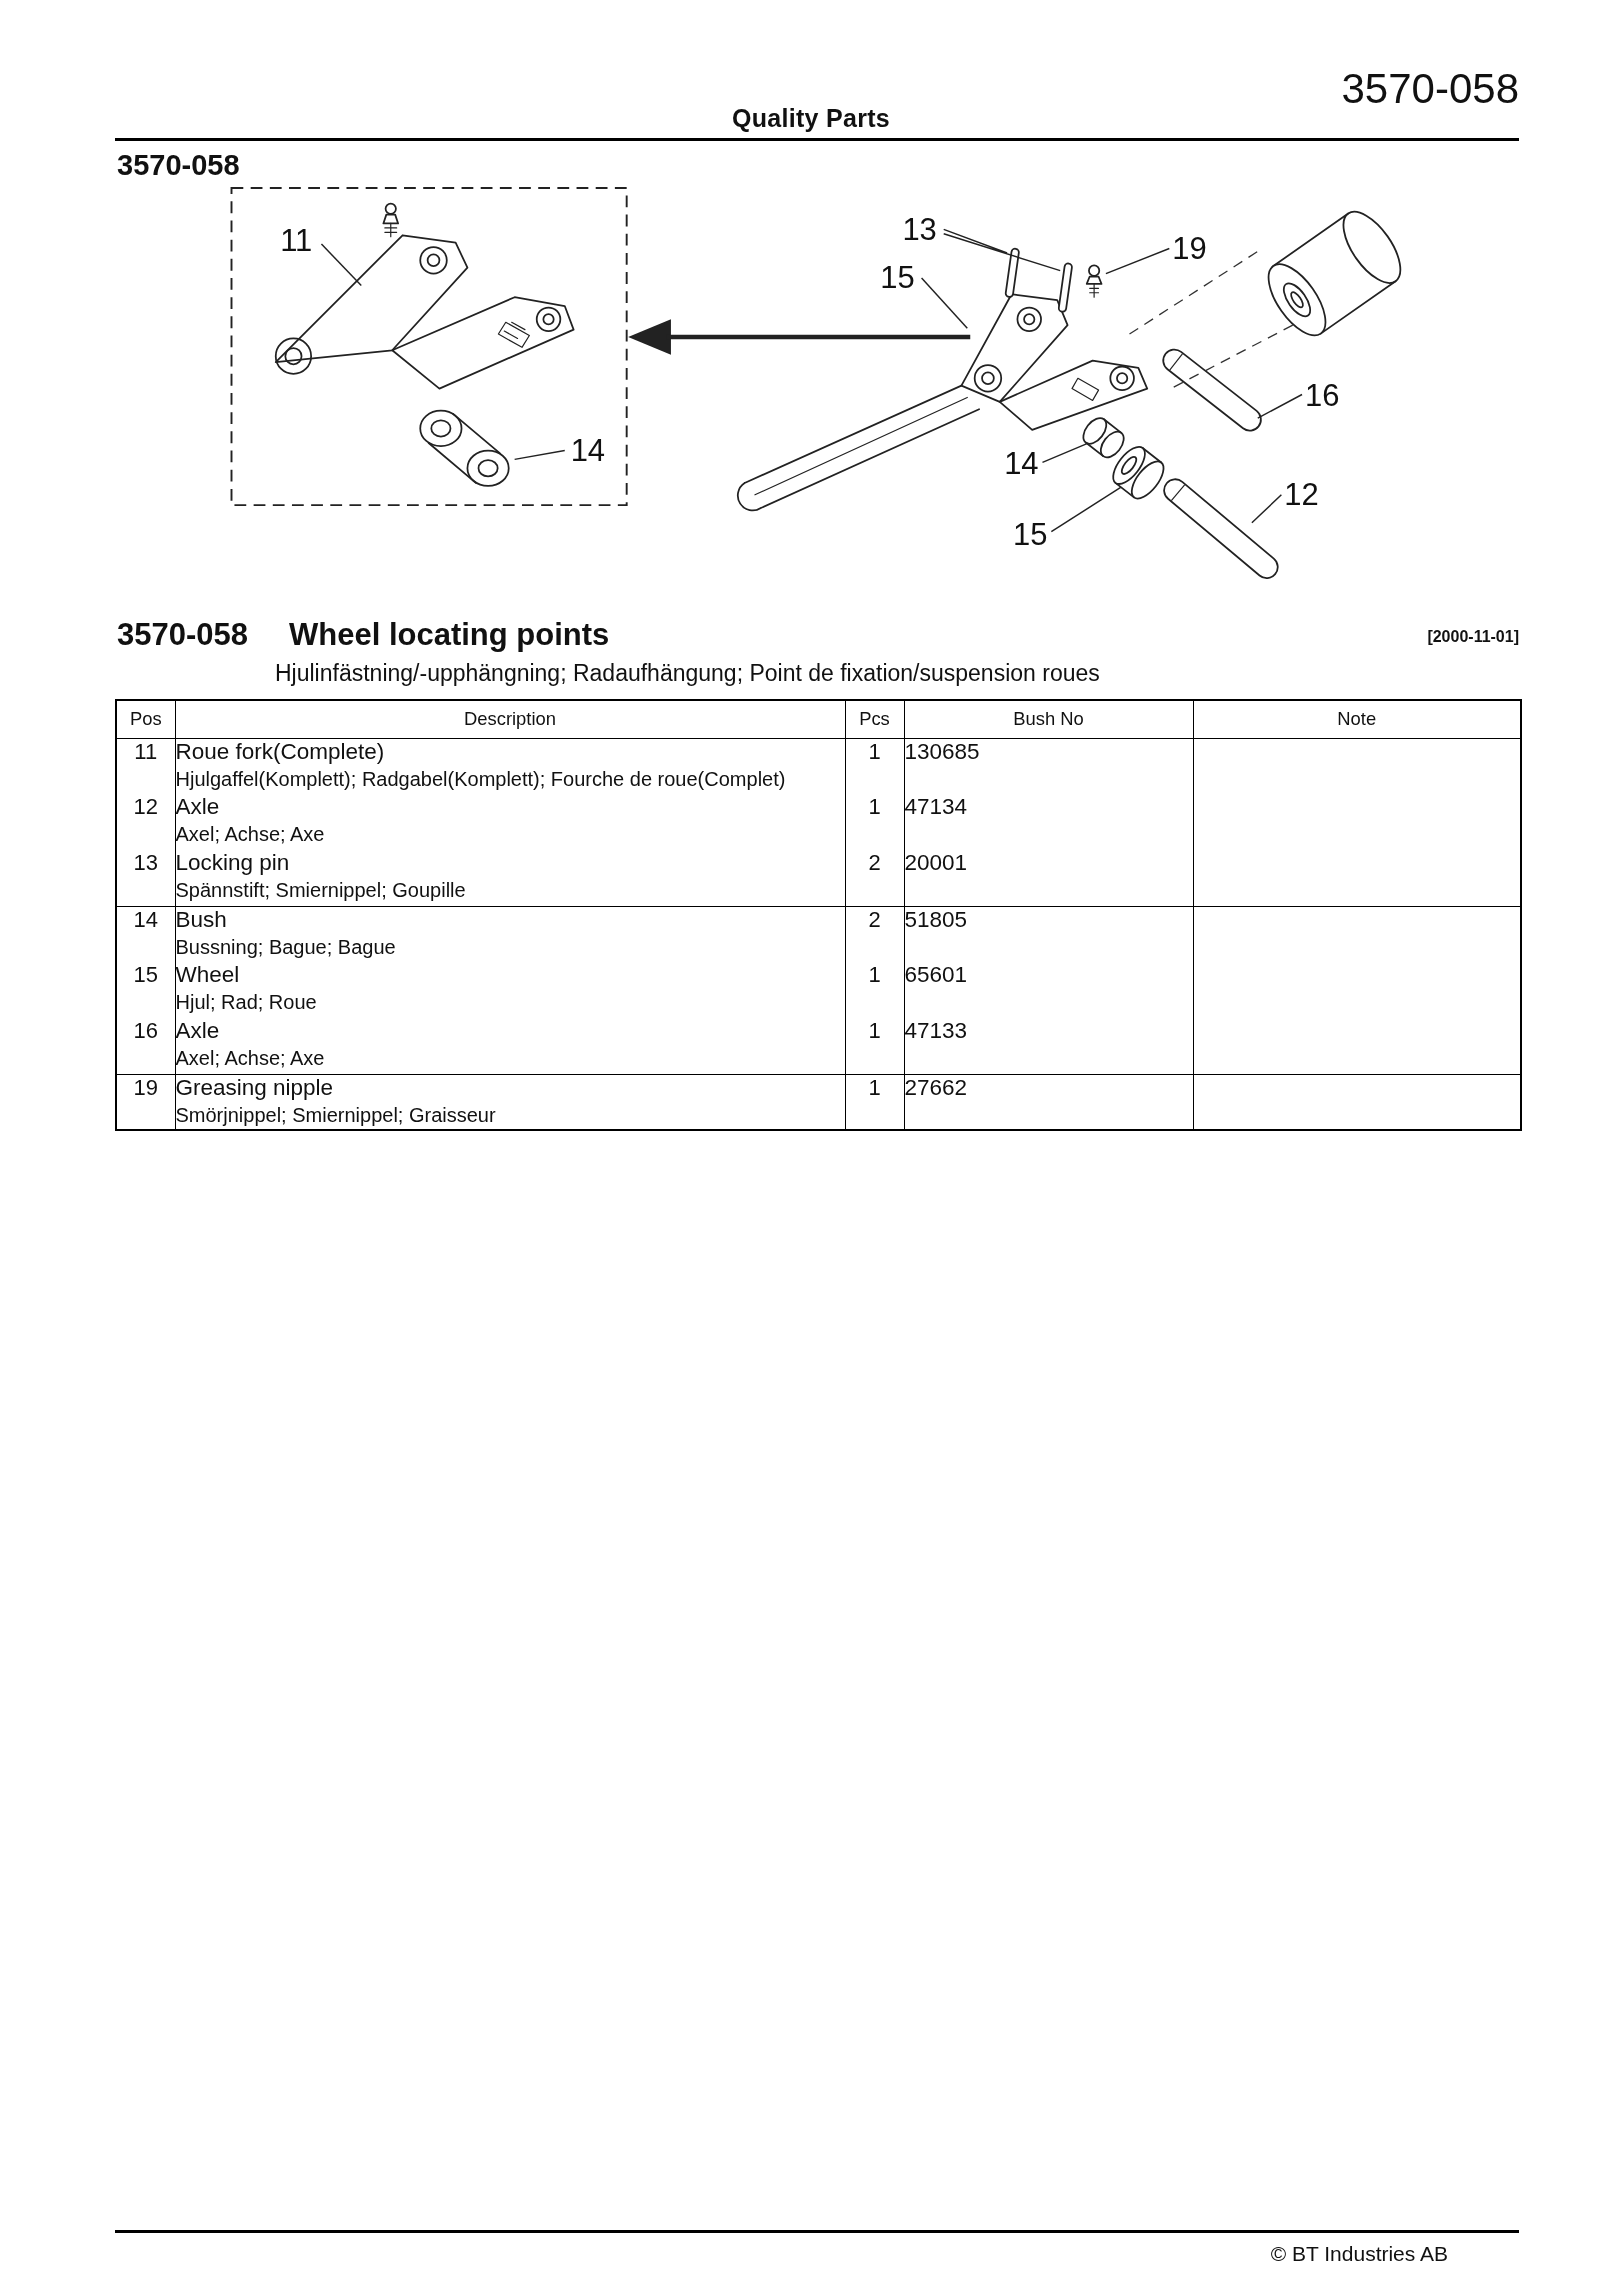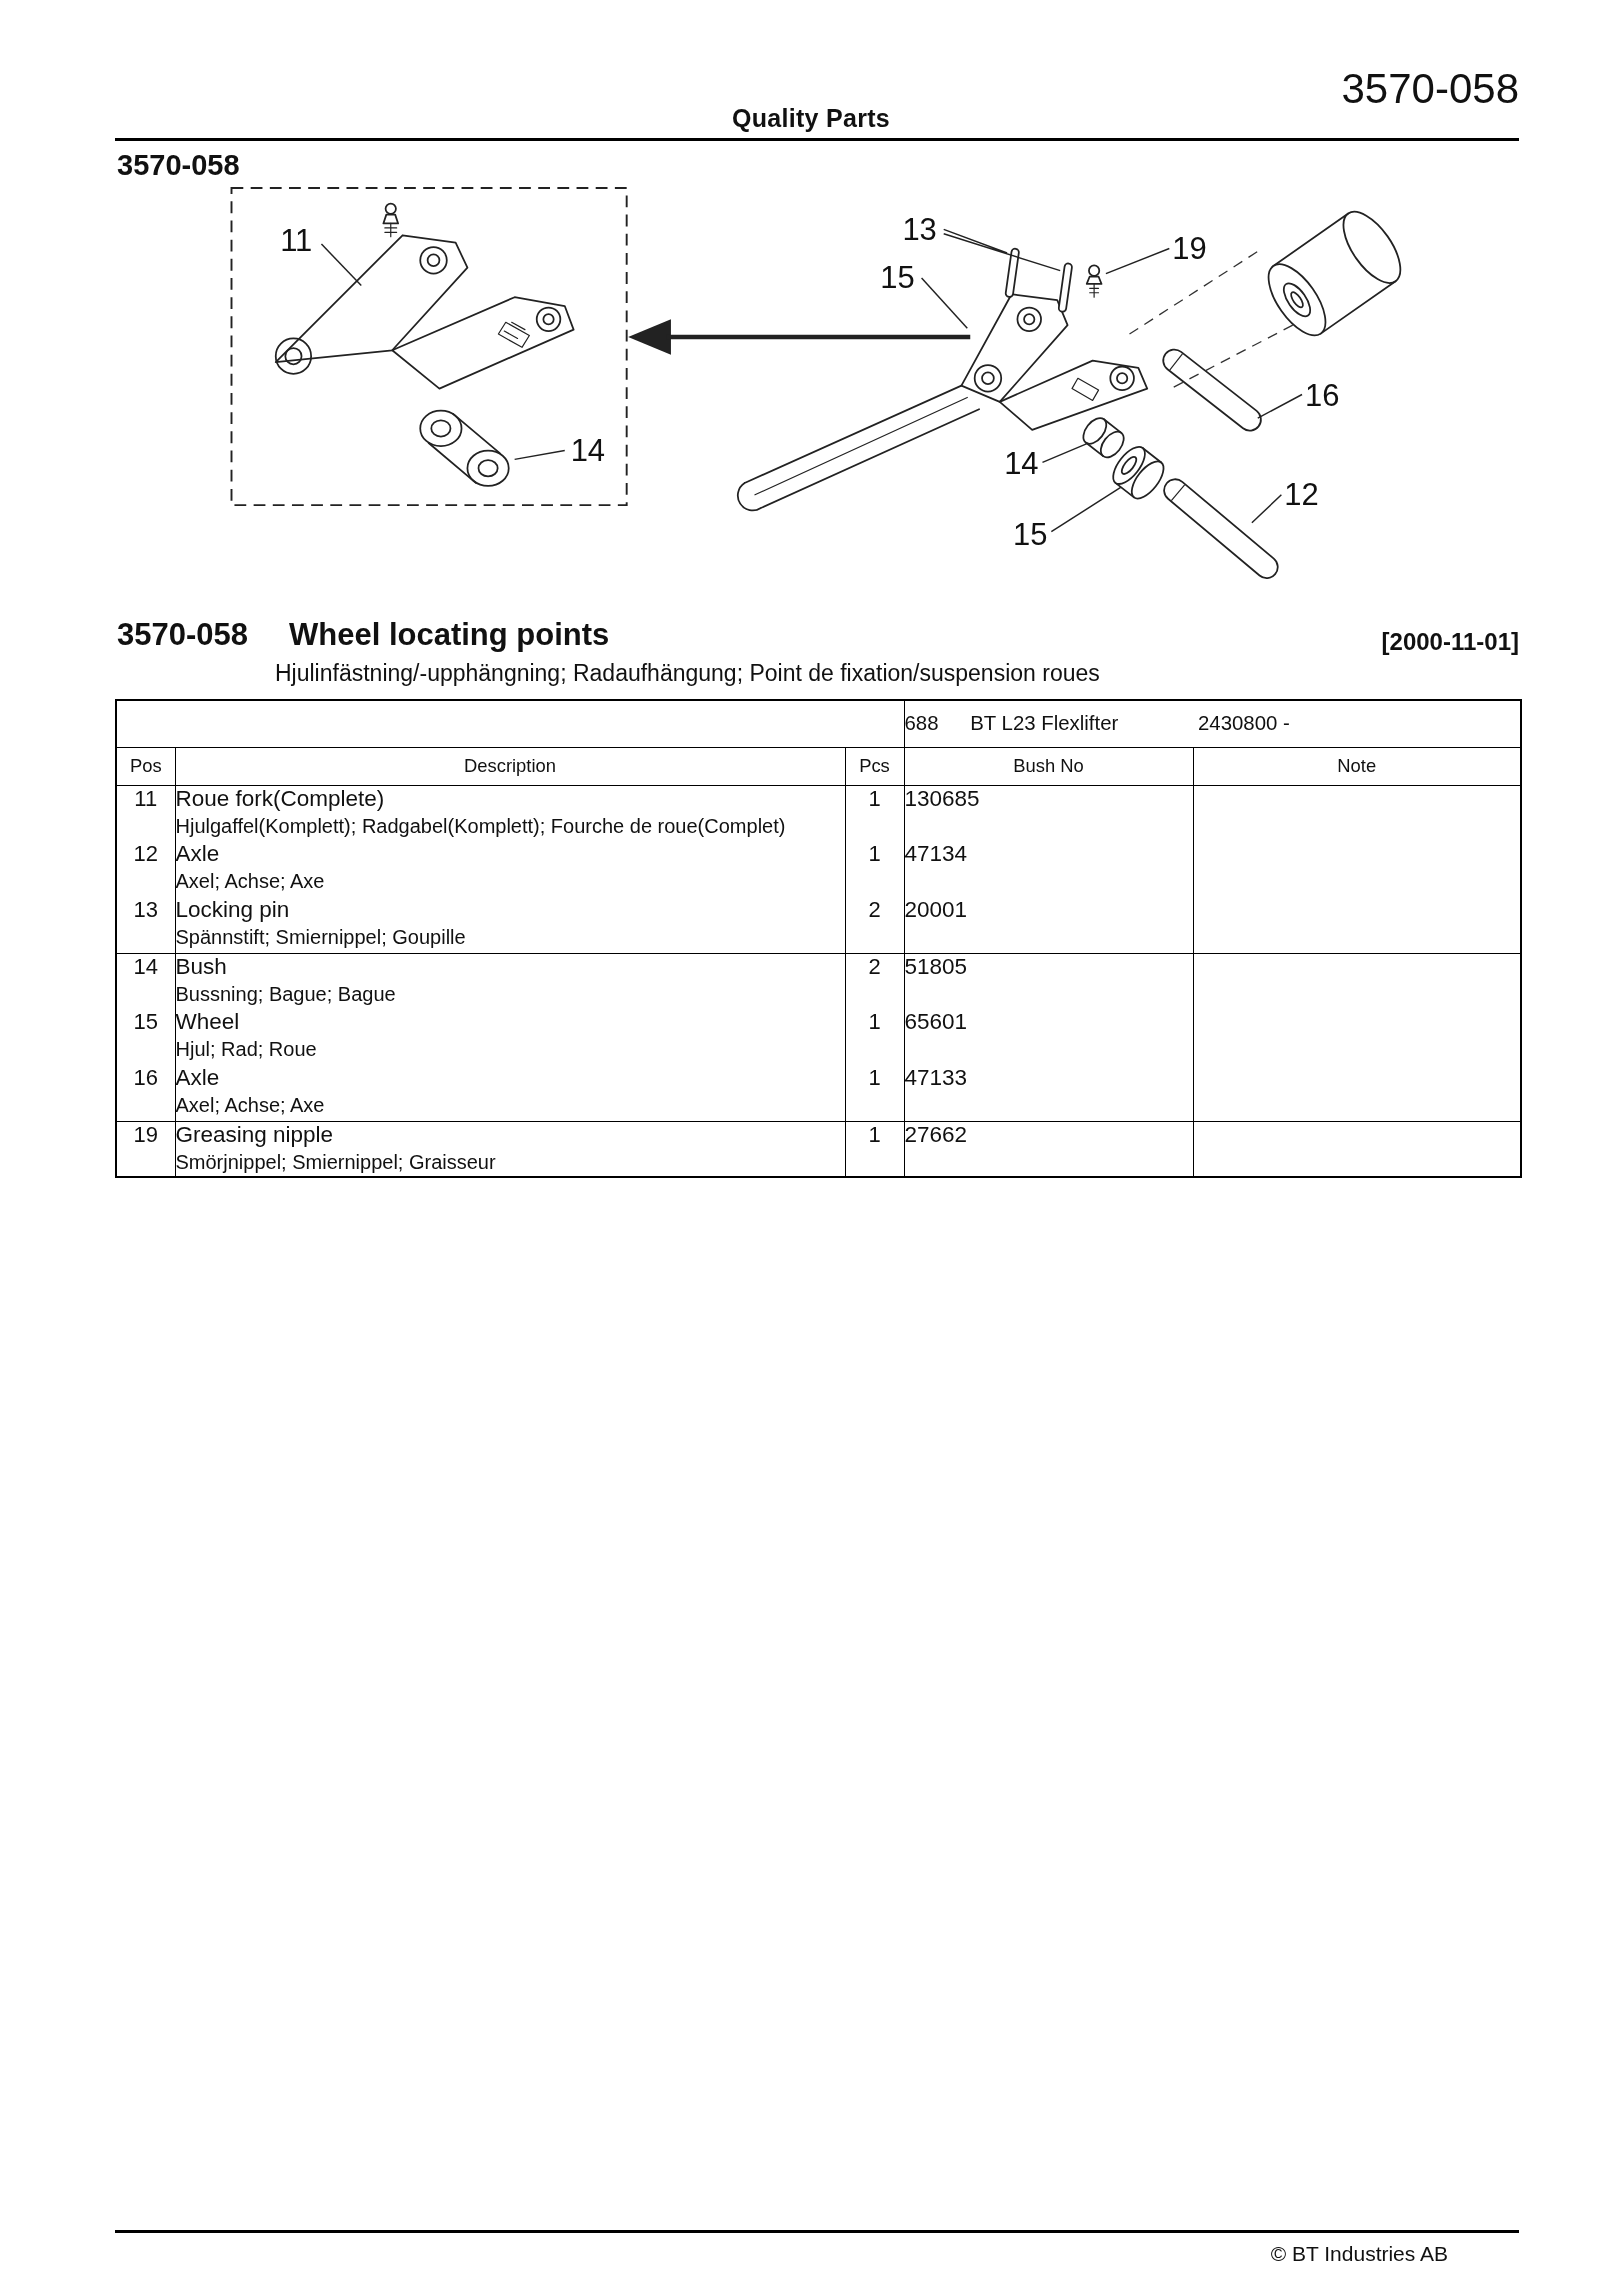--- a/index.html
+++ b/index.html
@@ -24,21 +24,21 @@
   .dthin { fill: none; stroke: #222; stroke-width: .8; }
   .dfill { fill: #222; stroke: none; }
   .ddash { fill: none; stroke: #333; stroke-width: .9; stroke-dasharray: 7 5; }
   .dashed-frame { fill: none; stroke: #222; stroke-width: 1.3; stroke-dasharray: 8 5; }
   .leader { fill: none; stroke: #222; stroke-width: 1; }
   .callout { font-size: 21px; fill: #111; font-family: "Liberation Sans", "DejaVu Sans", sans-serif; }
 
   
   .title-code { position: absolute; top: 617px; left: 117px; font-size: 31px; font-weight: bold; }
   .title-name { position: absolute; top: 617px; left: 289px; font-size: 31px; font-weight: bold; }
-  .title-date { position: absolute; top: 628px; right: 103px; font-size: 24px; font-weight: bold; }
+  .title-date { position: absolute; top: 628px; right: 103px; font-size: 16px; font-weight: bold; }
   .subtitle   { position: absolute; top: 660px; left: 275px; font-size: 23px; }
 
   
   .parts-table { position: absolute; top: 699px; left: 115px; width: 1404px;
                  border-collapse: collapse; table-layout: fixed; border: 2px solid #000; }
   .parts-table td, .parts-table th { padding: 0; }
   .col-pos { width: 59px; } .col-desc { width: 670px; } .col-pcs { width: 59px; }
   .col-part { width: 289px; } .col-note { width: 328px; }
 
   .model-row td { height: 47px; border-bottom: 1.4px solid #000; }
@@ -200,28 +200,20 @@
 
   <table class="parts-table">
     <colgroup>
       <col class="col-pos">
         <col class="col-desc">
         <col class="col-pcs">
         <col class="col-part">
         <col class="col-note">
     </colgroup>
     <tbody>
-      <tr class="model-row">
-        <td colspan="3"></td>
-        <td colspan="2" class="model-cell">
-          <span class="m-num">688</span>
-          <span class="m-name">BT L23 Flexlifter</span>
-          <span class="m-serial">2430800 -</span>
-        </td>
-      </tr>
       <tr class="head-row">
         <th>Pos</th>
         <th>Description</th>
         <th>Pcs</th>
         <th>Bush No</th>
         <th>Note</th>
       </tr>
 
       <tr class="part-row">
         <td class="cell-pos">11</td>

